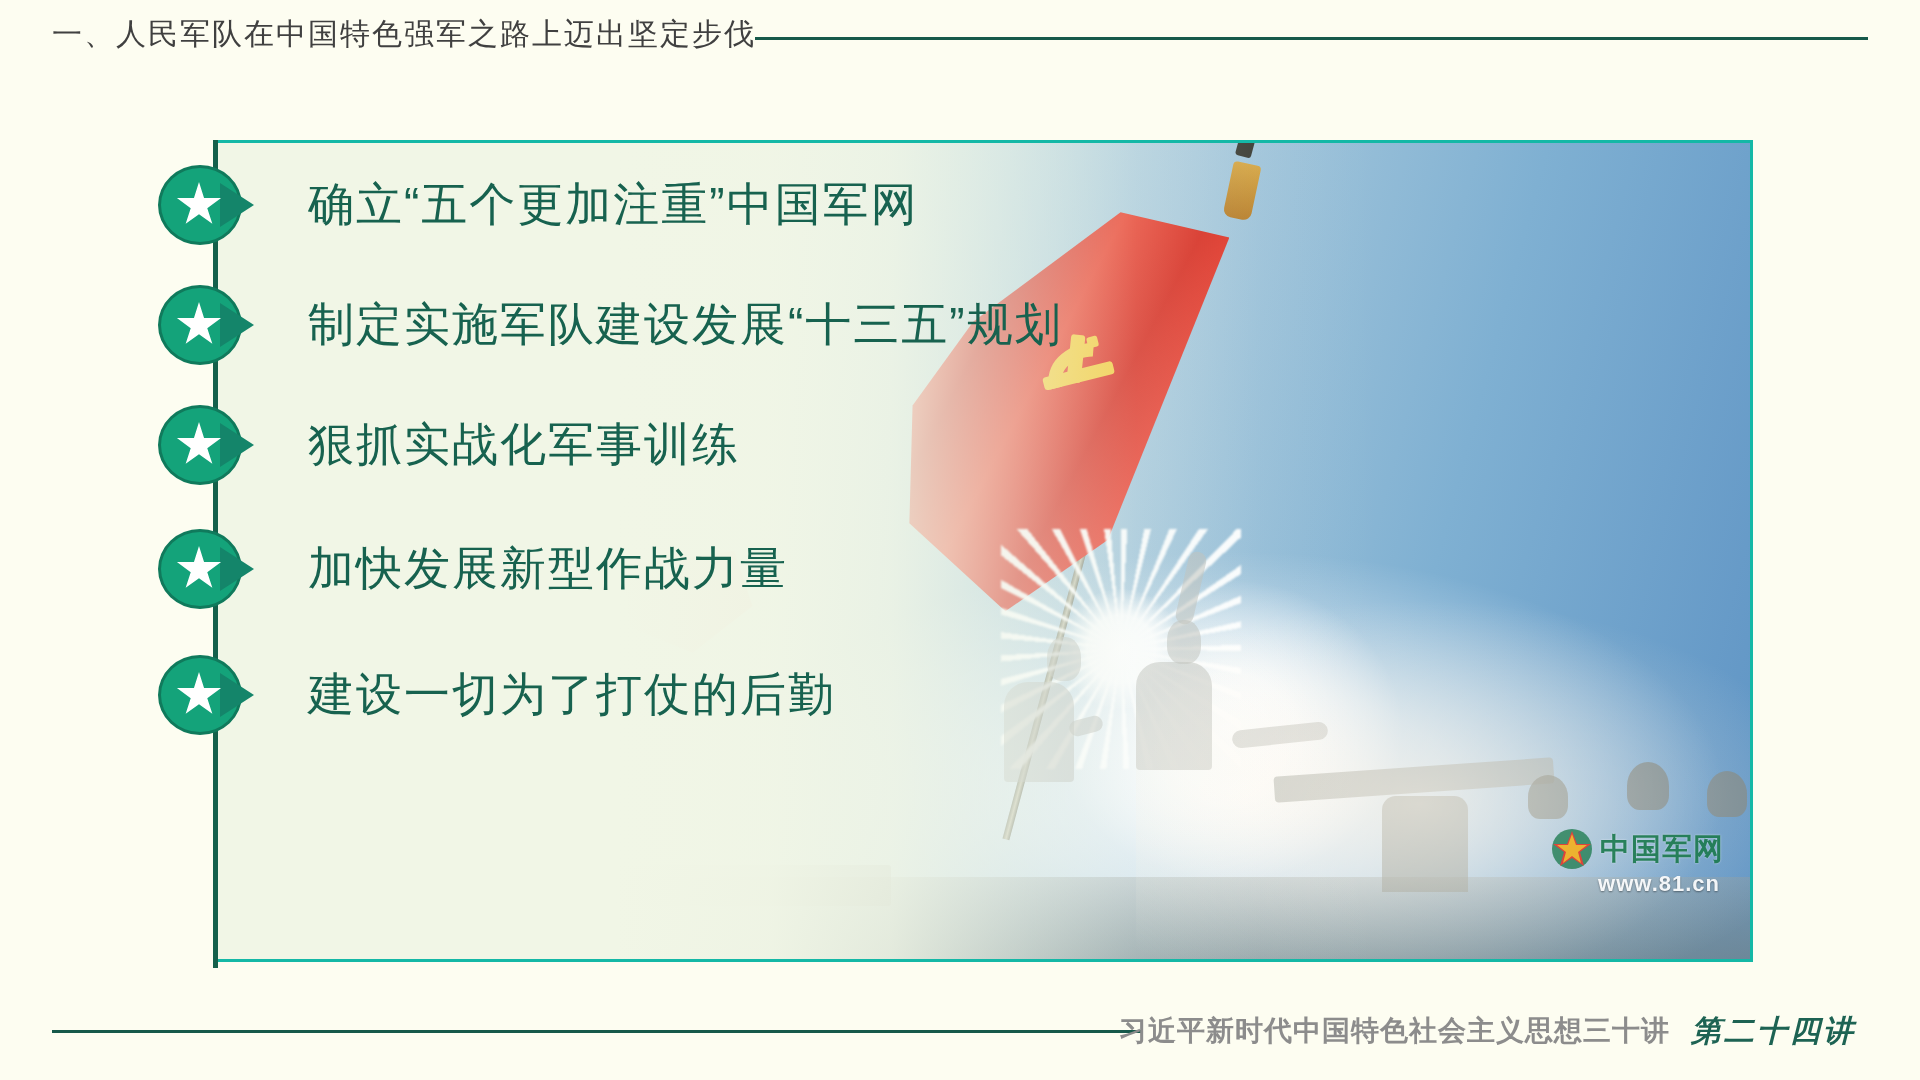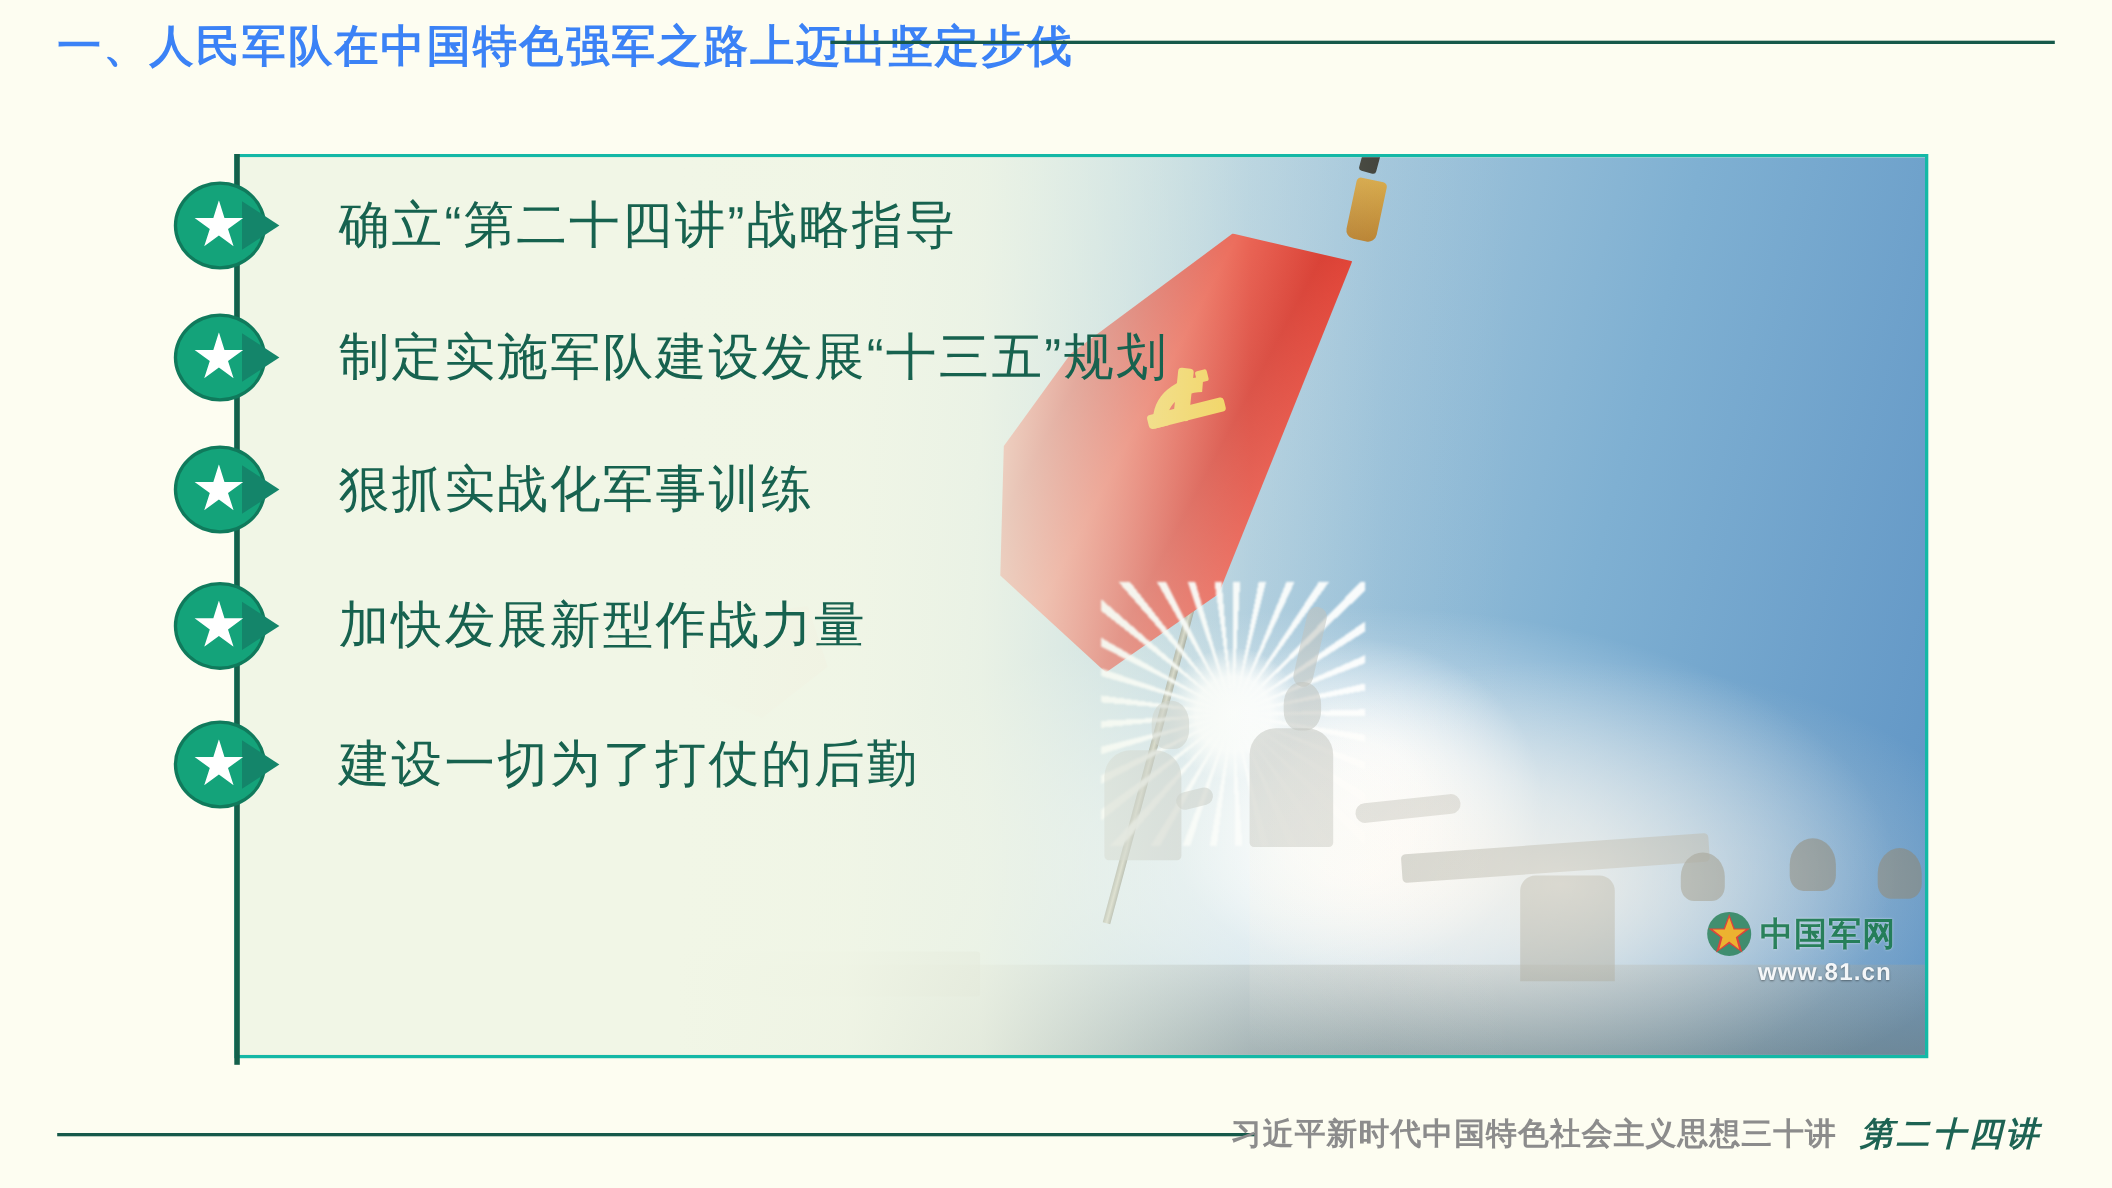--- a/index.html
+++ b/index.html
@@ -7,21 +7,21 @@
     width:1920px; height:1080px; overflow:hidden;
     background:#fdfdf1;
     font-family:"Liberation Sans","DejaVu Sans",sans-serif;
   }
   #slide { position:relative; width:1920px; height:1080px; background:#fdfdf1; }
 
   
   #header { position:absolute; left:0; top:0; width:1920px; height:72px; }
   #header-title {
     position:absolute; left:52px; top:14px;
-    font-size:40px; font-weight:bold; color:#3b82f6;
+    font-size:30px; font-weight:normal; color:#404040;
     letter-spacing:2px; white-space:nowrap;
   }
   #header-rule {
     position:absolute; left:755px; top:37px; width:1113px; height:3px;
     background:#16594a;
   }
 
   
   #frame {
     position:absolute; left:213px; top:140px;
@@ -286,21 +286,21 @@
 
   <div id="list">
     <div id="spine"></div>
 
     <div class="item" style="top:165px">
       <div class="marker">
         <div class="bubble"></div>
         <div class="tip"></div>
         <div class="star"></div>
       </div>
-      <div class="item-text">确立“第二十四讲”战略指导</div>
+      <div class="item-text">确立“五个更加注重”中国军网</div>
     </div>
 
     <div class="item" style="top:405px">
       <div class="marker">
         <div class="bubble"></div>
         <div class="tip"></div>
         <div class="star"></div>
       </div>
       <div class="item-text">狠抓实战化军事训练</div>
     </div>

